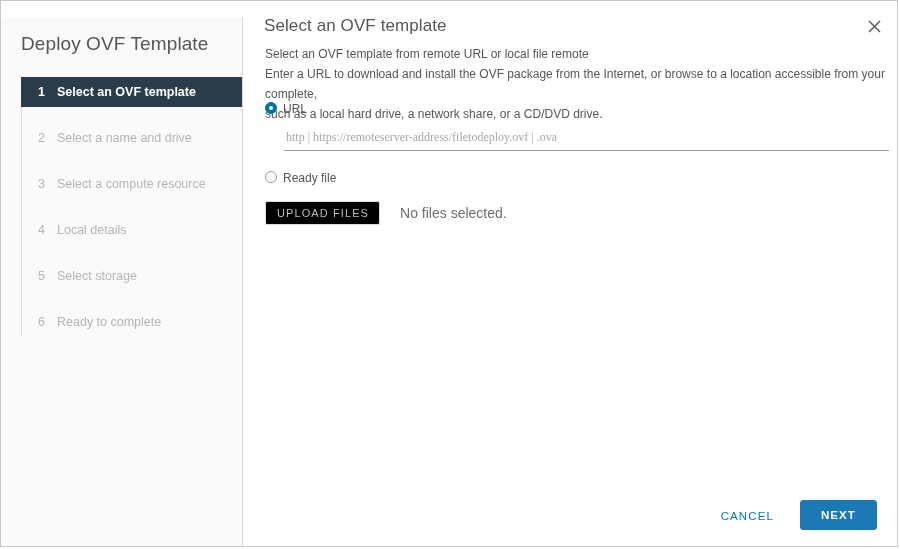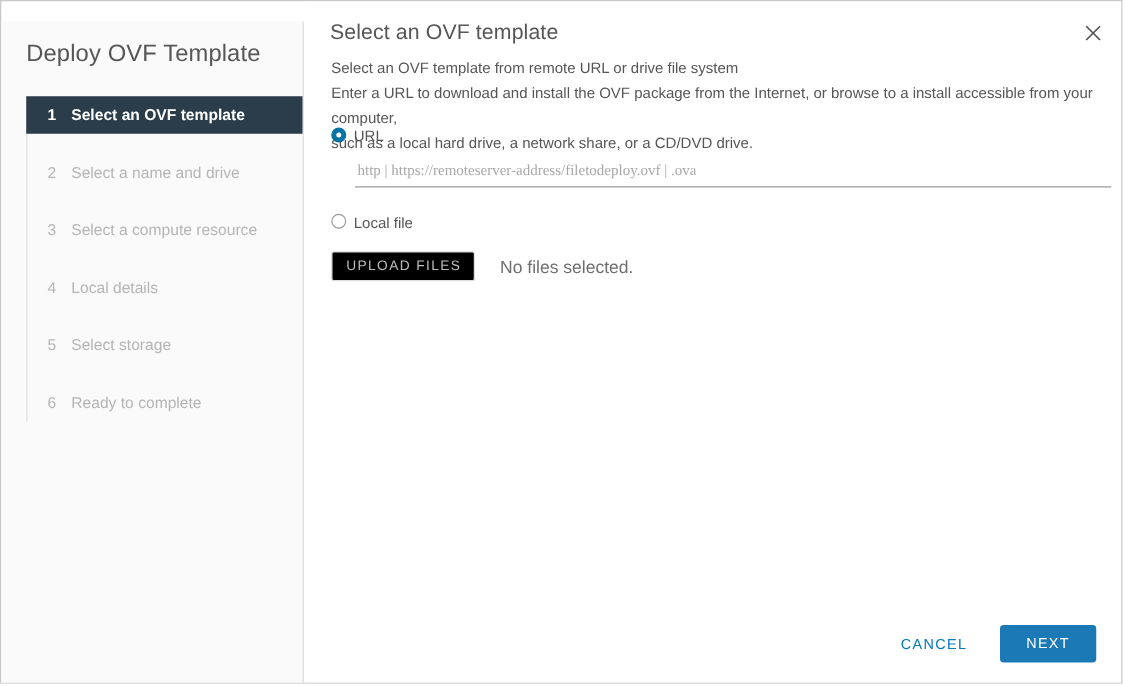--- a/index.html
+++ b/index.html
@@ -235,21 +235,21 @@
     cursor: pointer;
   }
   .btn-next {
     margin-left: 14px;
     background: #1b79b5;
     border: 1px solid #1b79b5;
     color: #ffffff;
     font-family: "Liberation Sans", sans-serif;
     font-size: 11.5px;
     letter-spacing: 1.1px;
-    font-weight: normal;
+    font-weight: bold;
     padding: 8px 20px;
     border-radius: 3px;
     cursor: pointer;
   }
 </style>
 </head>
 <body>
 
 <div class="wizard">
 
@@ -296,37 +296,37 @@
     <div class="close-btn">
       <svg width="13" height="13" viewBox="0 0 13 13" aria-hidden="true">
         <line x1="1" y1="1" x2="12" y2="12" stroke="#565656" stroke-width="1.4"></line>
         <line x1="12" y1="1" x2="1" y2="12" stroke="#565656" stroke-width="1.4"></line>
       </svg>
     </div>
 
     <div class="page-title">Select an OVF template</div>
 
     <div class="desc">
-      <p>Select an OVF template from remote URL or drive file system</p>
-      <p class="wide">Enter a URL to download and install the OVF package from the Internet, or browse to a install accessible from your computer,</p>
+      <p>Select an OVF template from remote URL or local file remote</p>
+      <p class="wide">Enter a URL to download and install the OVF package from the Internet, or browse to a location accessible from your complete,</p>
       <p>such as a local hard drive, a network share, or a CD/DVD drive.</p>
     </div>
 
     <div class="radio-row radio-url">
       <span class="radio checked"></span>
       <span>URL</span>
     </div>
 
     <div class="url-input-wrap">
       <input class="url-input" type="text" value="" placeholder="http | https://remoteserver-address/filetodeploy.ovf | .ova" style="">
     </div>
 
     <div class="radio-row radio-local">
       <span class="radio"></span>
-      <span>Local file</span>
+      <span>Ready file</span>
     </div>
 
     <div class="upload-row">
       <button class="upload-btn">UPLOAD FILES</button>
       <span class="no-files">No files selected.</span>
     </div>
 
     <div class="footer">
       <button class="btn-cancel">CANCEL</button>
       <button class="btn-next">NEXT</button>

